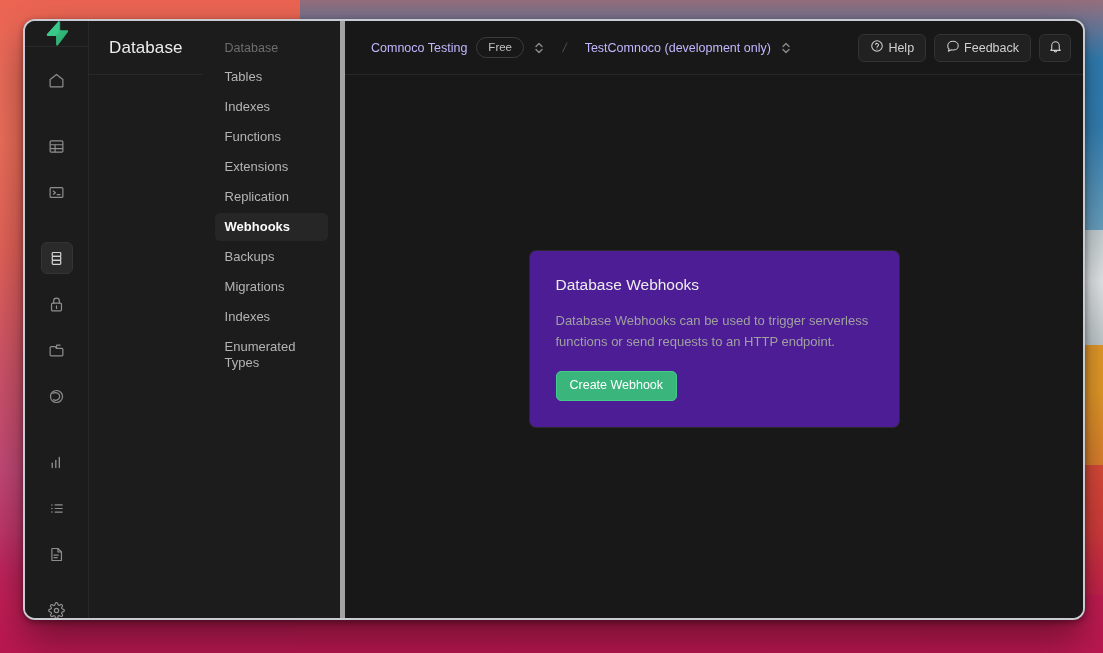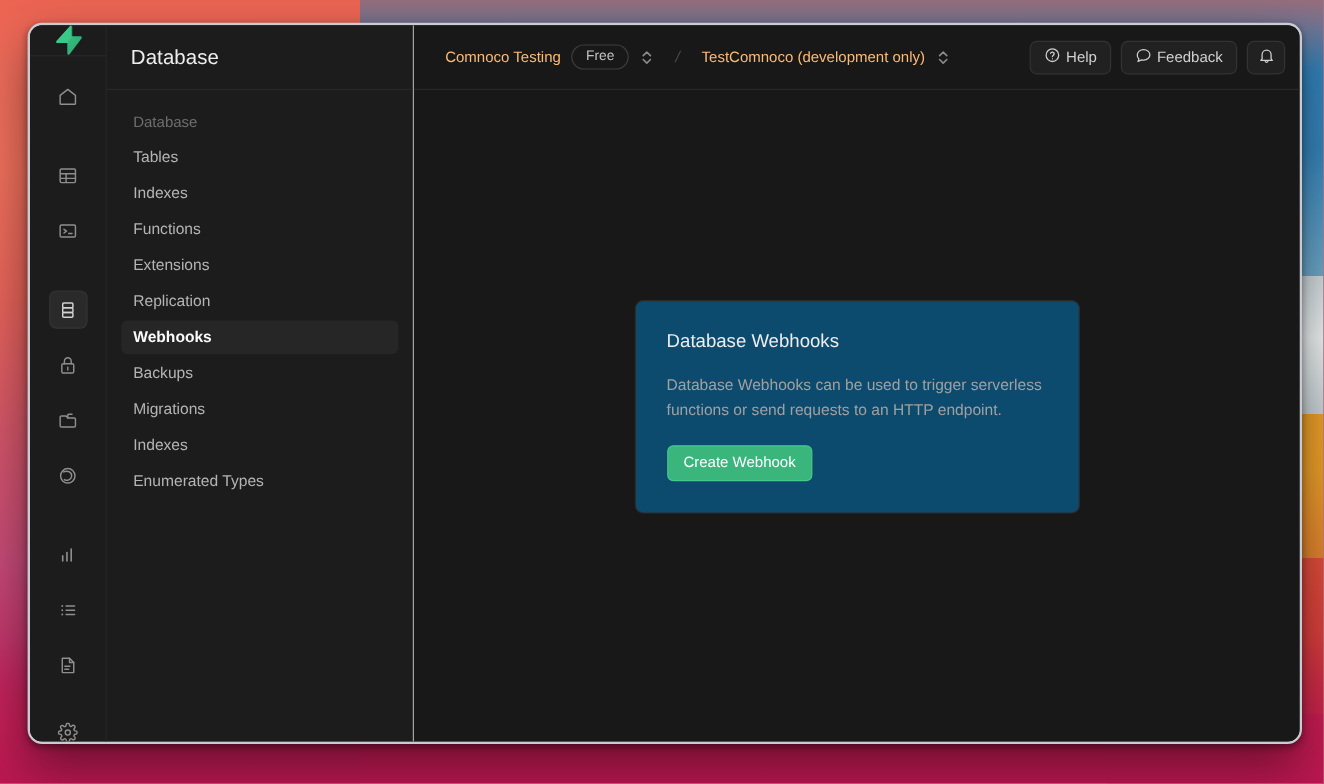--- a/index.html
+++ b/index.html
@@ -121,23 +121,23 @@
     color: #d4d4d4;
   }
   .rail-spacer { flex: 1 1 auto; }
   .rail-bottom { width: 100%; display: flex; flex-direction: column; align-items: center; padding-bottom: 4px; }
 
   
   #sidebar {
     width: 256px;
     flex: 0 0 256px;
     background: #1c1c1c;
-    border-right: 1px solid #a3a3a3;
-    display: flex;
-    flex-direction: column;
+    border-right: 5px solid #a3a3a3;
+    display: flex;
+    flex-direction: row;
   }
   #sidebar-header {
     height: 54px;
     display: flex;
     align-items: center;
     padding: 0 20px;
     border-bottom: 1px solid #282828;
   }
   #sidebar-title {
     font-size: 17px;
@@ -178,21 +178,21 @@
     height: 54px;
     flex: 0 0 54px;
     border-bottom: 1px solid #282828;
     display: flex;
     align-items: center;
     padding: 0 12px 0 26px;
   }
   #breadcrumb { display: flex; align-items: center; gap: 9px; }
   .crumb-text {
     font-size: 12.5px;
-    color: #fdba74;
+    color: #c4b5fd;
   }
   .plan-badge {
     font-size: 11.5px;
     color: #c2c2c2;
     border: 1px solid #3d3d3d;
     border-radius: 11px;
     padding: 2px 11px 3px 11px;
     line-height: 14px;
   }
   .updown {
@@ -227,21 +227,21 @@
   #content {
     flex: 1 1 auto;
     display: flex;
     align-items: flex-start;
     justify-content: center;
     padding-top: 175px;
     overflow: hidden;
   }
   #empty-card {
     width: 371px;
-    background: #0c4a6e;
+    background: #4c1d95;
     border: 1px solid #2b2b2b;
     border-radius: 7px;
     padding: 25px 26px 26px 26px;
   }
   #card-title {
     font-size: 15.5px;
     color: #ededed;
     margin-bottom: 16px;
     font-weight: 400;
   }

